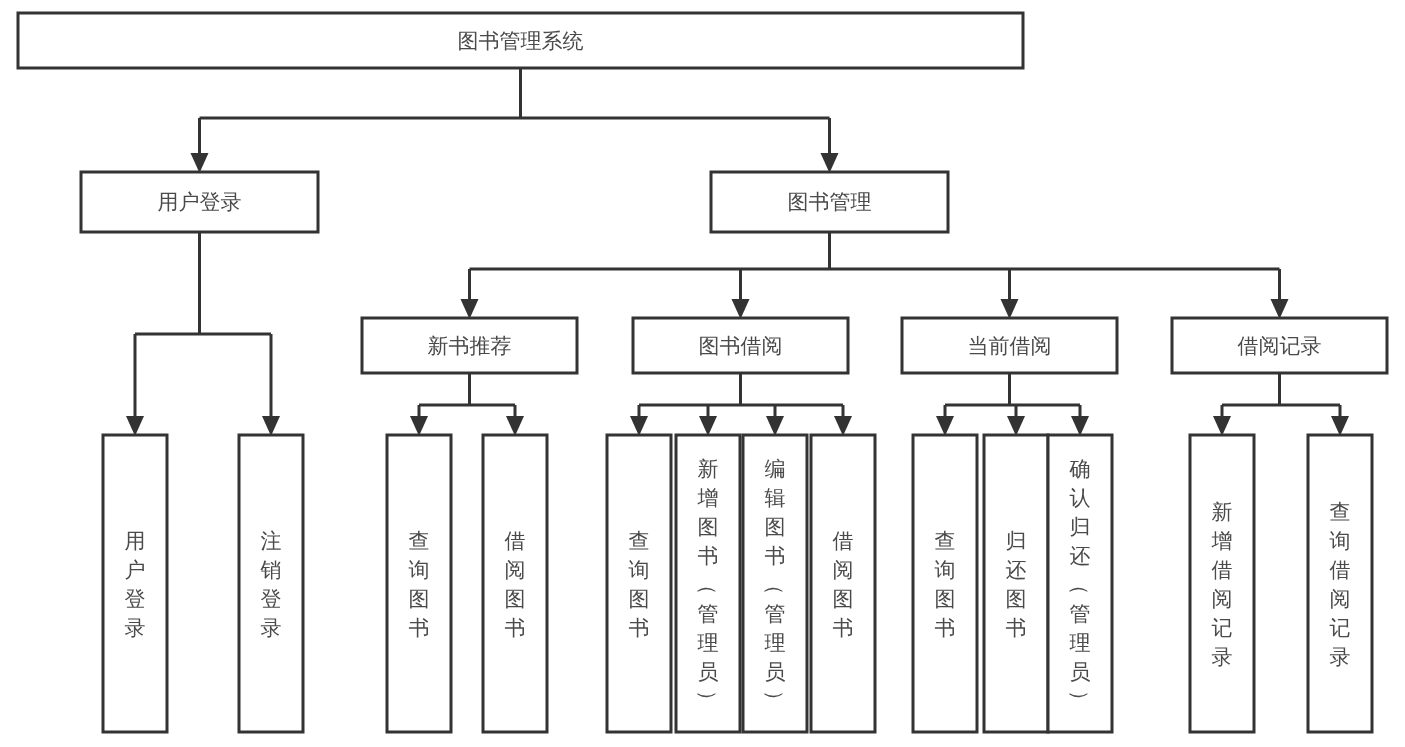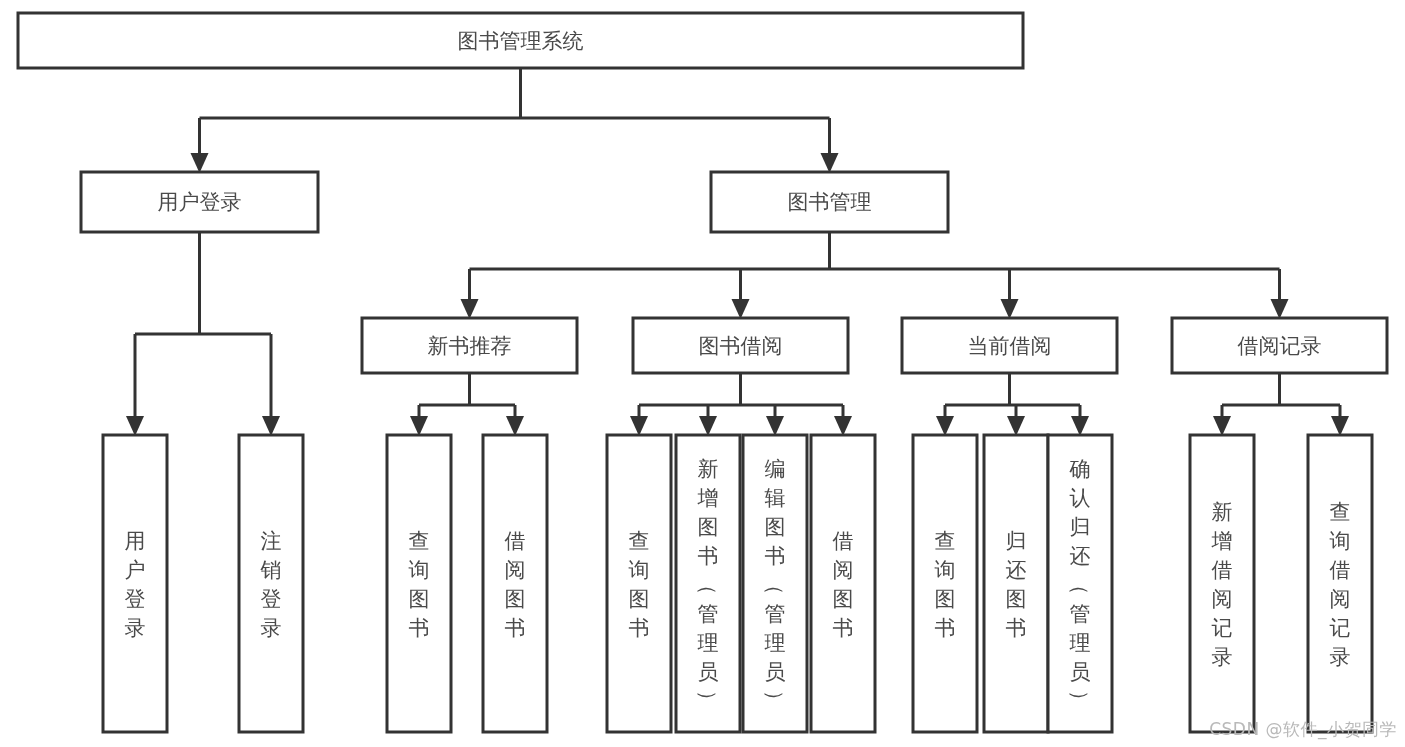--- a/index.html
+++ b/index.html
@@ -272,14 +272,13 @@
           <rect x="1308" y="435" width="64" height="297" class="node-box"></rect>
           <text x="1340" y="519.12" class="node-label-vertical">查</text>
           <text x="1340" y="548.12" class="node-label-vertical">询</text>
           <text x="1340" y="577.12" class="node-label-vertical">借</text>
           <text x="1340" y="606.12" class="node-label-vertical">阅</text>
           <text x="1340" y="635.12" class="node-label-vertical">记</text>
           <text x="1340" y="664.12" class="node-label-vertical">录</text>
         </g>
       </g>
   </svg>
-  <div class="watermark">CSDN @软件_小贺同学</div>
 </div>
 
 </body></html>

